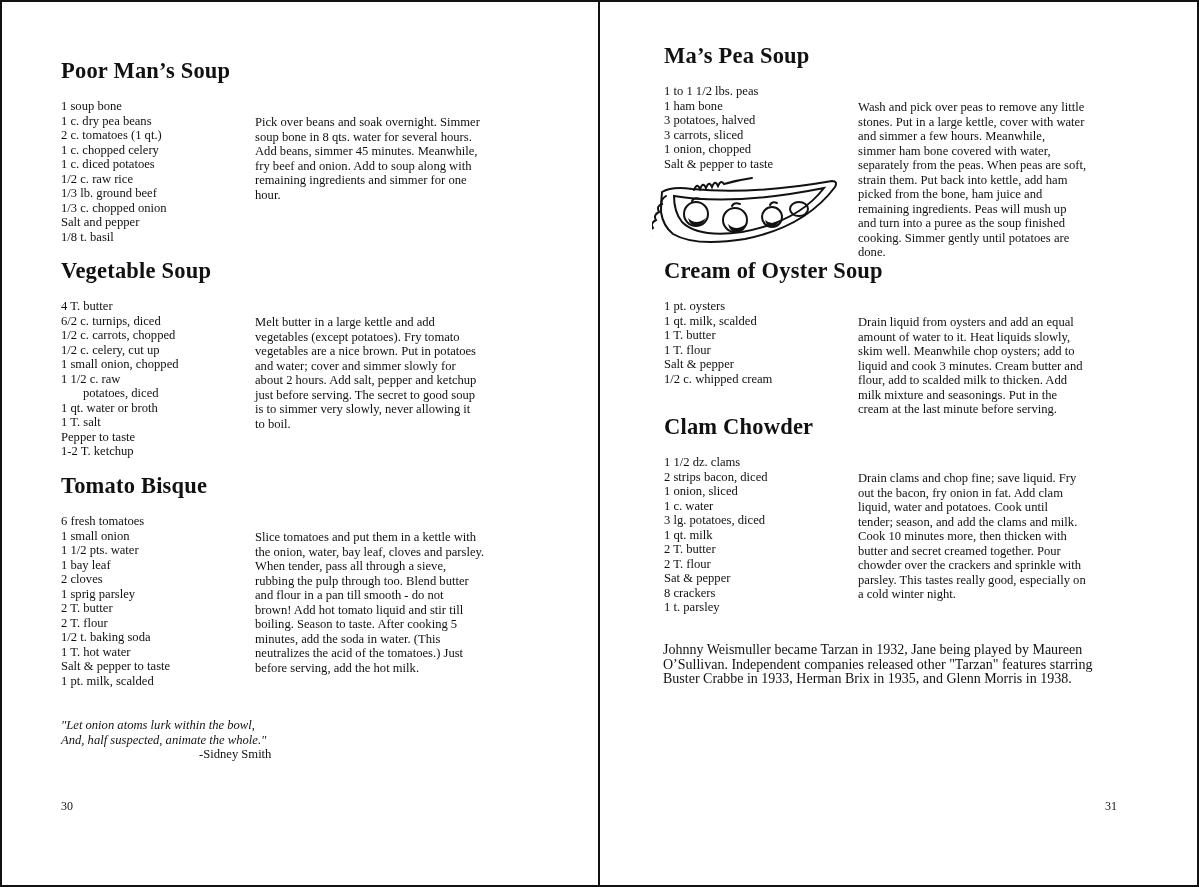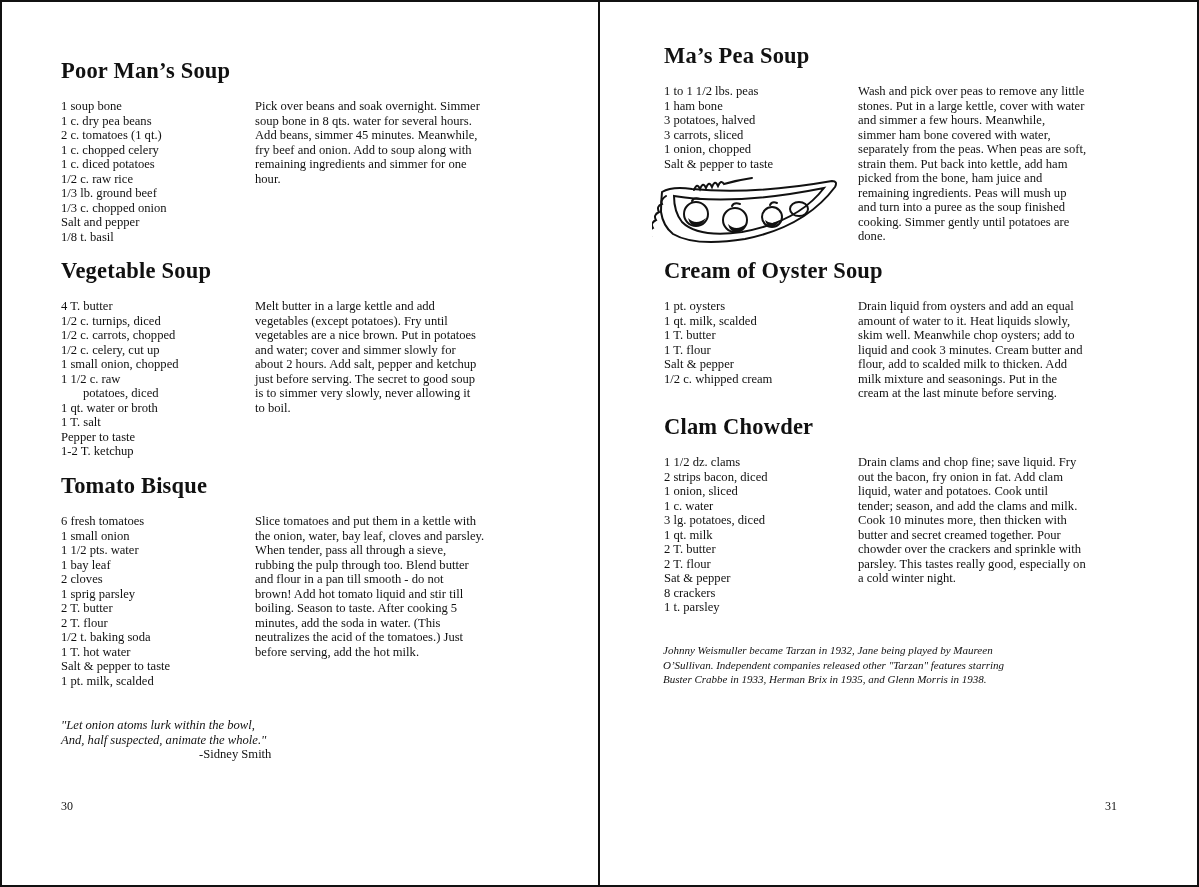--- a/index.html
+++ b/index.html
@@ -16,28 +16,28 @@
   .page { position: absolute; top: 0; height: 887px; }
   .page.left { left: 0; width: 598px; }
   .page.right { left: 600px; width: 486px; }
   .recipe { position: absolute; }
   .recipe h2 {
     margin: 0; font-weight: bold; font-size: 22.5px; letter-spacing: 0.2px; line-height: 26px;
     font-family: "Liberation Serif", "DejaVu Serif", serif;
   }
   .cols { position: relative; margin-top: 15px; }
   .ingredients { position: absolute; left: 0; top: 0; width: 190px; }
-  .directions { position: absolute; top: 0; width: 268px; }
+  .directions { position: absolute; top: 16px; width: 268px; }
   .line { font-size: 12.6px; line-height: 14.55px; white-space: nowrap; }
   .line.indent { padding-left: 22px; }
   .dir-line { font-size: 12.6px; line-height: 14.55px; white-space: nowrap; }
   .quote { position: absolute; font-size: 12.6px; line-height: 14.55px; }
   .quote .q { font-style: italic; white-space: nowrap; }
   .quote .attr { padding-left: 138px; white-space: nowrap; }
-  .trivia { position: absolute; font-style: italic; font-size: 11px; line-height: 14.55px; }
+  .trivia { position: absolute; font-size: 14px; line-height: 14.55px; }
   .trivia div { white-space: nowrap; }
   .page-num { position: absolute; font-size: 12px; }
   .pod { position: absolute; }
 </style>
 </head>
 <body>
 
 <div class="spread"></div>
 <div class="divider"></div>
 
@@ -67,34 +67,34 @@
         <div class="dir-line">hour.</div>
       </div>
     </div>
   </div>
 
   <div class="recipe" style="left:61px; top:258px;">
     <h2>Vegetable Soup</h2>
     <div class="cols">
       <div class="ingredients">
         <div class="line">4 T. butter</div>
-        <div class="line">1/2 c. turnips, diced</div>
+        <div class="line">6/2 c. turnips, diced</div>
         <div class="line">1/2 c. carrots, chopped</div>
         <div class="line">1/2 c. celery, cut up</div>
         <div class="line">1 small onion, chopped</div>
         <div class="line">1 1/2 c. raw</div>
         <div class="line indent">potatoes, diced</div>
         <div class="line">1 qt. water or broth</div>
         <div class="line">1 T. salt</div>
         <div class="line">Pepper to taste</div>
         <div class="line">1-2 T. ketchup</div>
       </div>
       <div class="directions" style="left:194px;">
         <div class="dir-line">Melt butter in a large kettle and add</div>
-        <div class="dir-line">vegetables (except potatoes).  Fry until</div>
+        <div class="dir-line">vegetables (except potatoes).  Fry tomato</div>
         <div class="dir-line">vegetables are a nice brown.  Put in potatoes</div>
         <div class="dir-line">and water; cover and simmer slowly for</div>
         <div class="dir-line">about 2 hours. Add salt, pepper and ketchup</div>
         <div class="dir-line">just before serving.  The secret to good soup</div>
         <div class="dir-line">is to simmer very slowly, never allowing it</div>
         <div class="dir-line">to boil.</div>
       </div>
     </div>
   </div>
 

